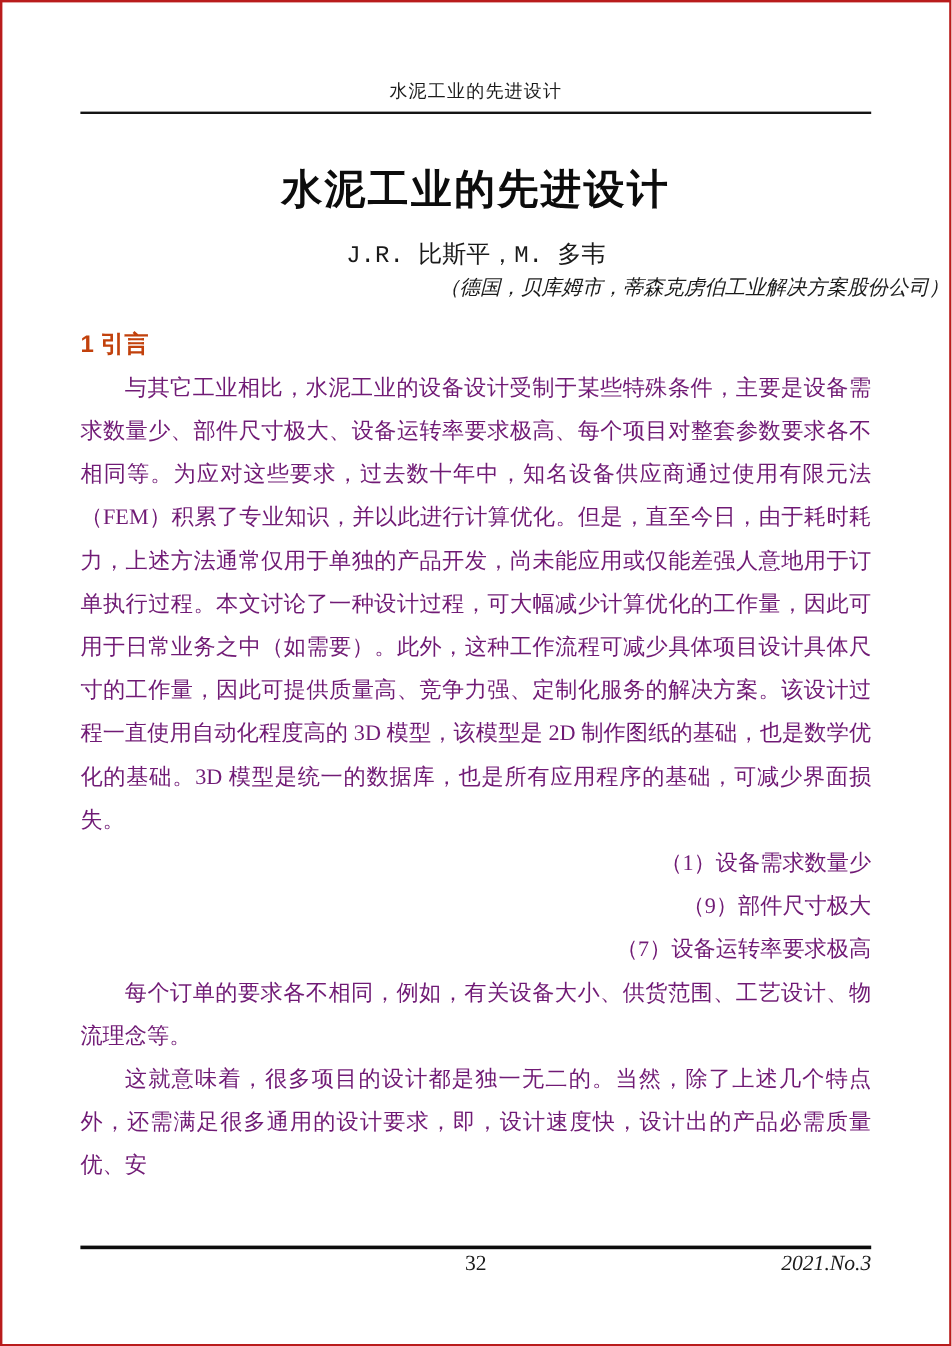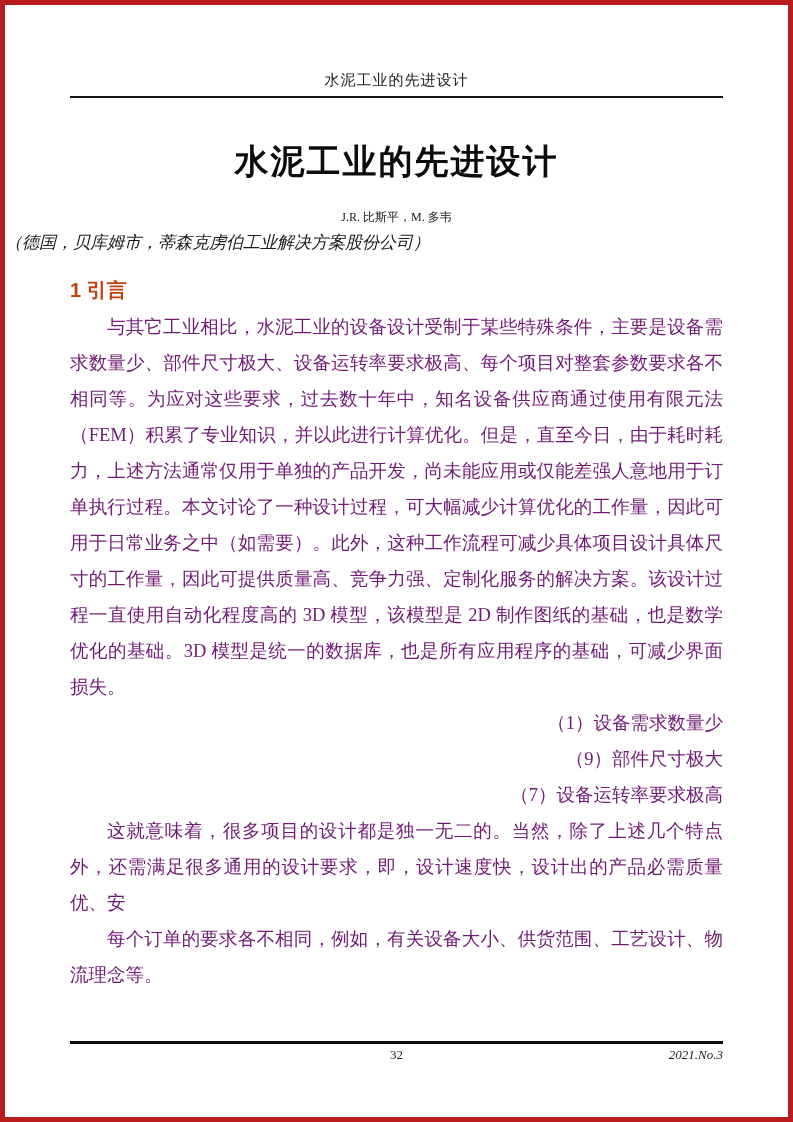--- a/index.html
+++ b/index.html
@@ -6,21 +6,21 @@
     margin: 0;
     padding: 0;
     background: #ffffff;
   }
   .page {
     position: relative;
     width: 793px;
     height: 1122px;
     box-sizing: border-box;
     background: #ffffff;
-    border: 5px solid #b91c1c;
+    border: 2px solid #b91c1c;
     overflow: hidden;
     color: #151515;
     font-family: "Liberation Serif", "DejaVu Serif", serif;
   }
   .inner {
     margin: 0 65px;
   }
   
   .running-head {
     padding-top: 66px;
@@ -45,27 +45,28 @@
     font-family: "Liberation Sans", "DejaVu Sans", sans-serif;
     font-weight: 700;
     font-size: 34px;
     line-height: 40px;
     letter-spacing: 2px;
     color: #0c0c0c;
   }
   .byline {
     margin-top: 25px;
     text-align: center;
-    font-size: 12px;
+    font-size: 20px;
     line-height: 22px;
     color: #1a1a1a;
+    font-family: Liberation Mono, monospace;
   }
   .affiliation {
     margin-top: 3px;
-    text-align: left;
+    text-align: right;
     font-style: italic;
     font-size: 17px;
     line-height: 24px;
     color: #1a1a1a;
   }
   
   .section-heading {
     margin: 22px 0 0 0;
     font-family: "Liberation Sans", "DejaVu Sans", sans-serif;
     font-weight: 700;
@@ -99,21 +100,21 @@
   .footer-rule {
     border: 0;
     border-bottom: 3px solid #0d0d0d;
     height: 0;
     margin: 0;
   }
   .footer-row {
     position: relative;
     height: 22px;
     margin-top: 2px;
-    font-size: 13px;
+    font-size: 18px;
     line-height: 18px;
     color: #1b1b1b;
   }
   .page-number {
     position: absolute;
     left: 50%;
     transform: translateX(-50%);
   }
   .issue-label {
     position: absolute;
@@ -144,23 +145,23 @@
     <div class="body-text">
       <p>与其它工业相比，水泥工业的设备设计受制于某些特殊条件，主要是设备需求数量少、部件尺寸极大、设备运转率要求极高、每个项目对整套参数要求各不相同等。为应对这些要求，过去数十年中，知名设备供应商通过使用有限元法（FEM）积累了专业知识，并以此进行计算优化。但是，直至今日，由于耗时耗力，上述方法通常仅用于单独的产品开发，尚未能应用或仅能差强人意地用于订单执行过程。本文讨论了一种设计过程，可大幅减少计算优化的工作量，因此可用于日常业务之中（如需要）。此外，这种工作流程可减少具体项目设计具体尺寸的工作量，因此可提供质量高、竞争力强、定制化服务的解决方案。该设计过程一直使用自动化程度高的 3D 模型，该模型是 2D 制作图纸的基础，也是数学优化的基础。3D 模型是统一的数据库，也是所有应用程序的基础，可减少界面损失。</p>
 
 
       <div class="list-block">
         <p>（1）设备需求数量少</p>
         <p>（9）部件尺寸极大</p>
         <p>（7）设备运转率要求极高</p>
       </div>
 
+      <p>每个订单的要求各不相同，例如，有关设备大小、供货范围、工艺设计、物流理念等。</p>
+
       <p>这就意味着，很多项目的设计都是独一无二的。当然，除了上述几个特点外，还需满足很多通用的设计要求，即，设计速度快，设计出的产品必需质量优、安</p>
-
-      <p>每个订单的要求各不相同，例如，有关设备大小、供货范围、工艺设计、物流理念等。</p>
     </div>
   </div>
 
   <div class="footer">
     <hr class="footer-rule">
     <div class="footer-row">
       <span class="page-number">32</span>
       <span class="issue-label">2021.No.3</span>
     </div>
   </div>

